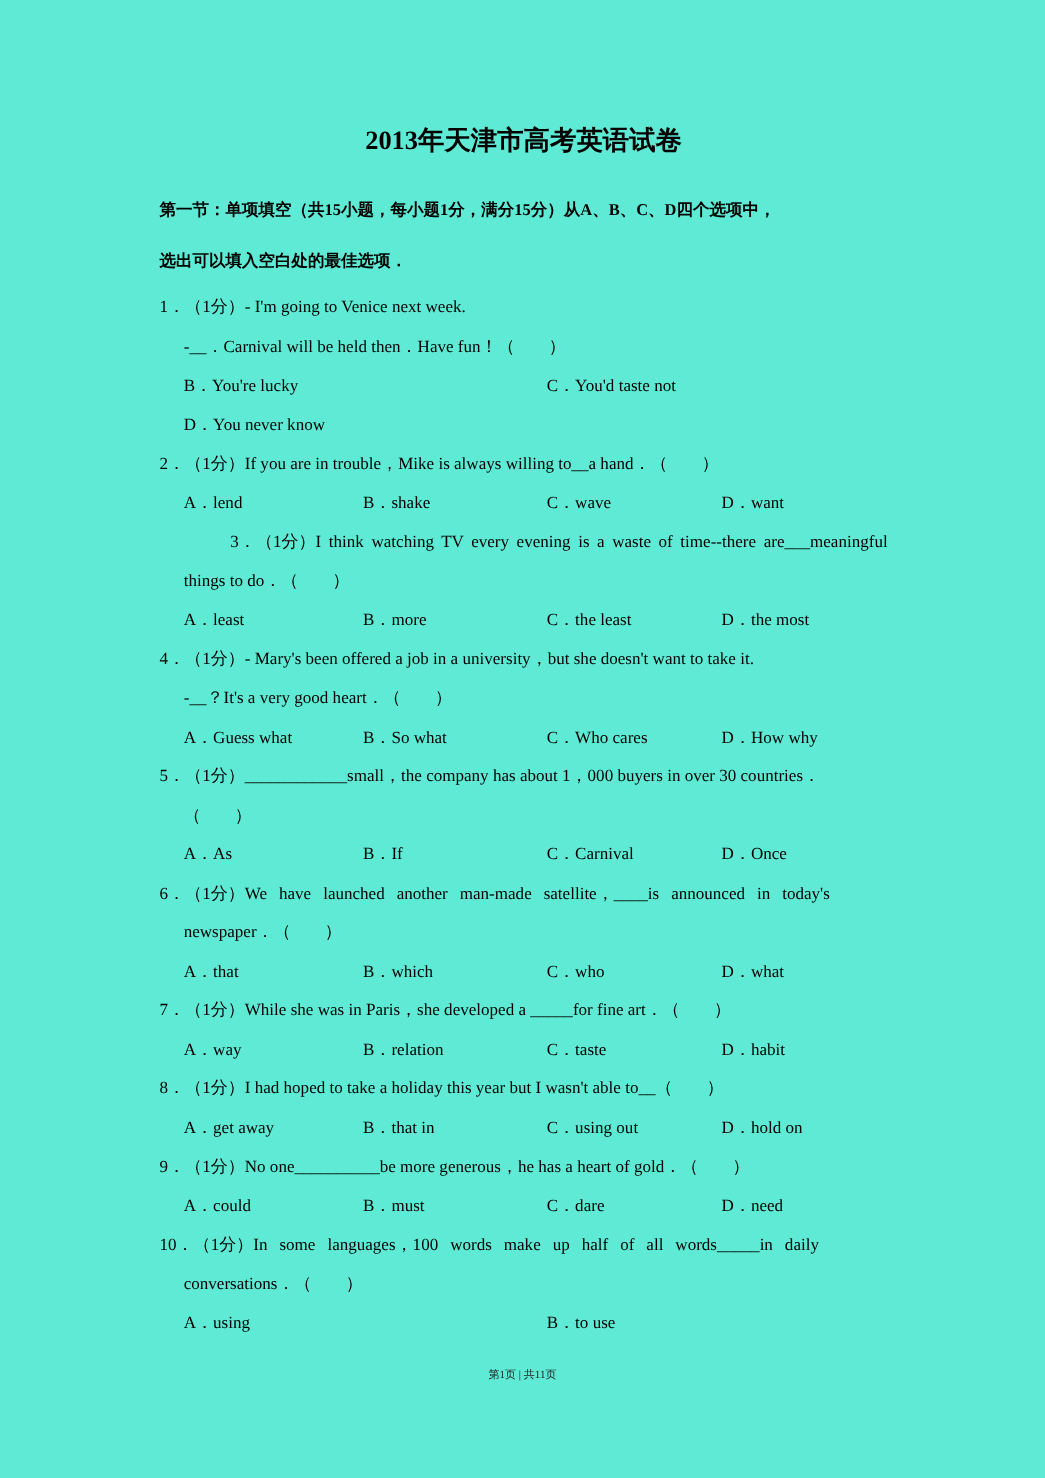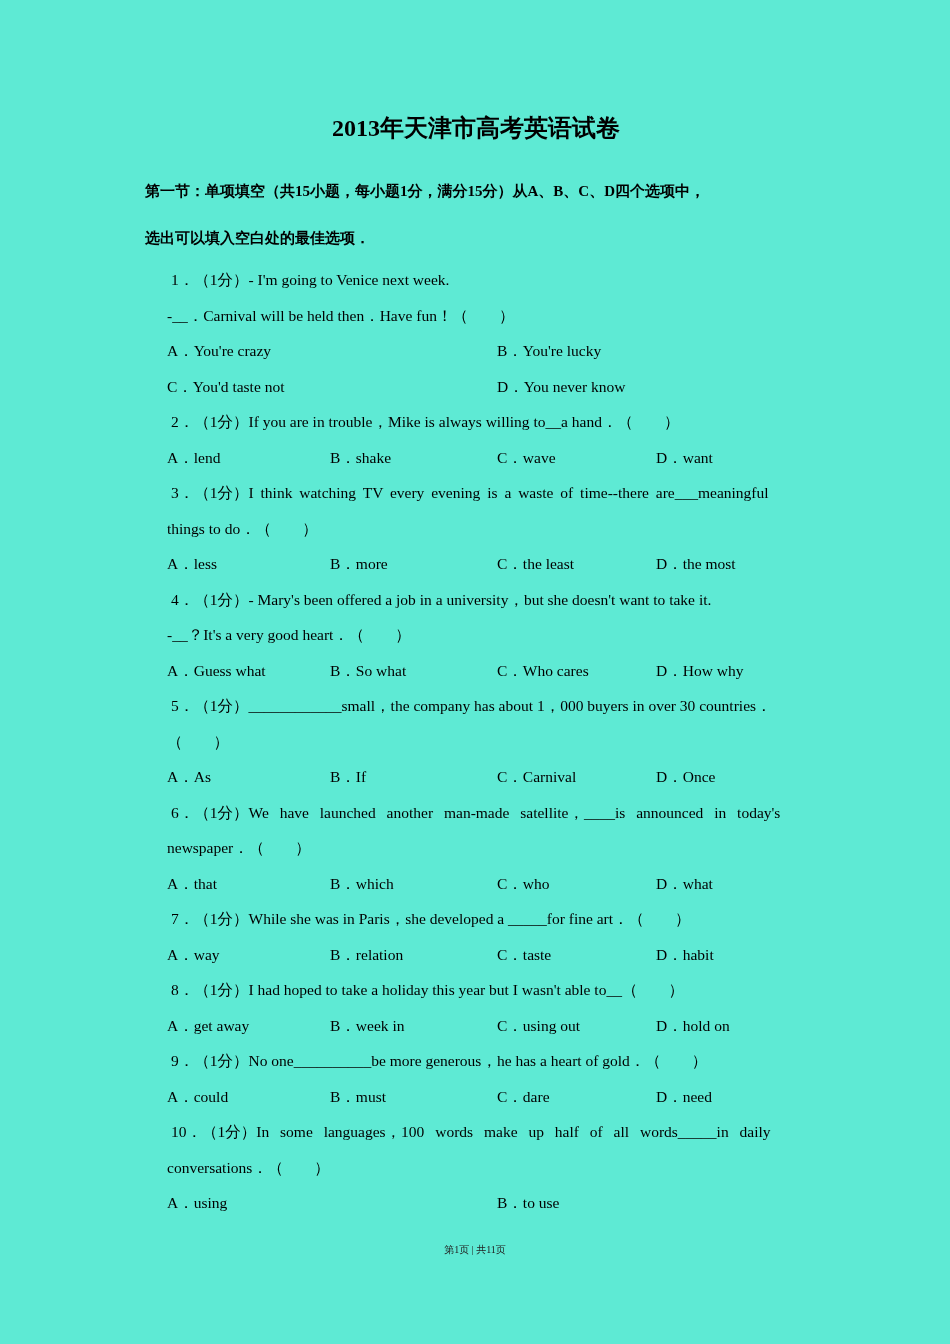--- a/index.html
+++ b/index.html
@@ -26,22 +26,22 @@
     font-weight: 700;
     line-height: 47px;
     white-space: nowrap;
   }
   .q-line {
     font-size: 15.5px;
     line-height: 35.5px;
     white-space: nowrap;
     padding-left: 22px;
   }
-  .q-line.first { padding-left: 0; margin-left: 26px; }
-  .just { word-spacing: 3px; }
+  .q-line.first { padding-left: 0; }
+  .just { word-spacing: 3px; text-align: right; }
   .wide { word-spacing: 7px; }
   .options { padding-left: 22px; display: grid; }
   .cols-4 { grid-template-columns: 163px 167px 159px auto; }
   .cols-2 { grid-template-columns: 330px auto; }
   .opt {
     font-size: 15.5px;
     line-height: 35.5px;
     white-space: nowrap;
   }
   .footer {
@@ -64,42 +64,41 @@
 
     <div>
       <div class="intro-line">第一节：单项填空（共15小题，每小题1分，满分15分）从A、B、C、D四个选项中，</div>
       <div class="intro-line">选出可以填入空白处的最佳选项．</div>
     </div>
 
     <div>
       <div class="q-line first">1．（1分）- I'm going to Venice next week.</div>
       <div class="q-line">-__．Carnival will be held then．Have fun！（　　）</div>
       <div class="options cols-2">
-        <span class="opt">A．You're crazy</span>
         <span class="opt">B．You're lucky</span>
         <span class="opt">C．You'd taste not</span>
         <span class="opt">D．You never know</span>
       </div>
     </div>
 
     <div>
       <div class="q-line first">2．（1分）If you are in trouble，Mike is always willing to__a hand．（　　）</div>
       <div class="options cols-4">
         <span class="opt">A．lend</span>
         <span class="opt">B．shake</span>
         <span class="opt">C．wave</span>
         <span class="opt">D．want</span>
       </div>
     </div>
 
     <div>
       <div class="q-line first just">3．（1分）I think watching TV every evening is a waste of time--there are___meaningful</div>
       <div class="q-line">things to do．（　　）</div>
       <div class="options cols-4">
-        <span class="opt">A．less</span>
+        <span class="opt">A．least</span>
         <span class="opt">B．more</span>
         <span class="opt">C．the least</span>
         <span class="opt">D．the most</span>
       </div>
     </div>
 
     <div>
       <div class="q-line first">4．（1分）- Mary's been offered a job in a university，but she doesn't want to take it.</div>
       <div class="q-line">-__？It's a very good heart．（　　）</div>
       <div class="options cols-4">
@@ -139,21 +138,21 @@
         <span class="opt">B．relation</span>
         <span class="opt">C．taste</span>
         <span class="opt">D．habit</span>
       </div>
     </div>
 
     <div>
       <div class="q-line first">8．（1分）I had hoped to take a holiday this year but I wasn't able to__（　　）</div>
       <div class="options cols-4">
         <span class="opt">A．get away</span>
-        <span class="opt">B．week in</span>
+        <span class="opt">B．that in</span>
         <span class="opt">C．using out</span>
         <span class="opt">D．hold on</span>
       </div>
     </div>
 
     <div>
       <div class="q-line first">9．（1分）No one__________be more generous，he has a heart of gold．（　　）</div>
       <div class="options cols-4">
         <span class="opt">A．could</span>
         <span class="opt">B．must</span>

